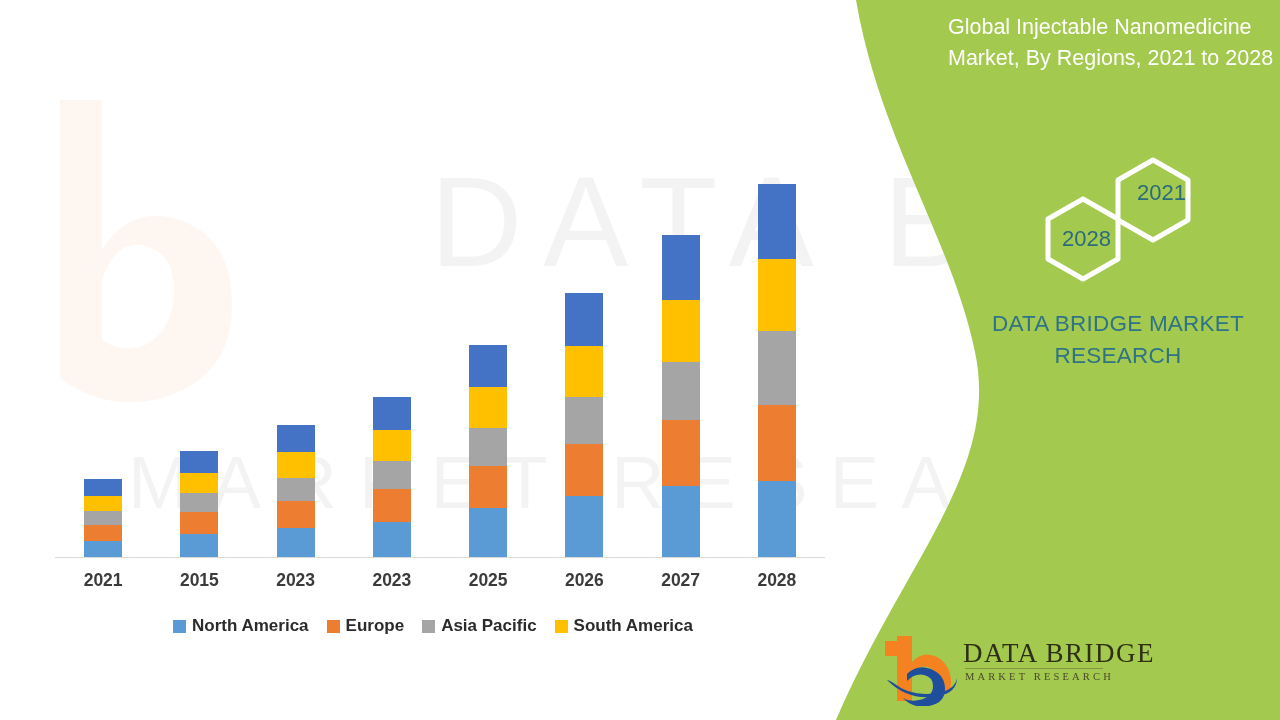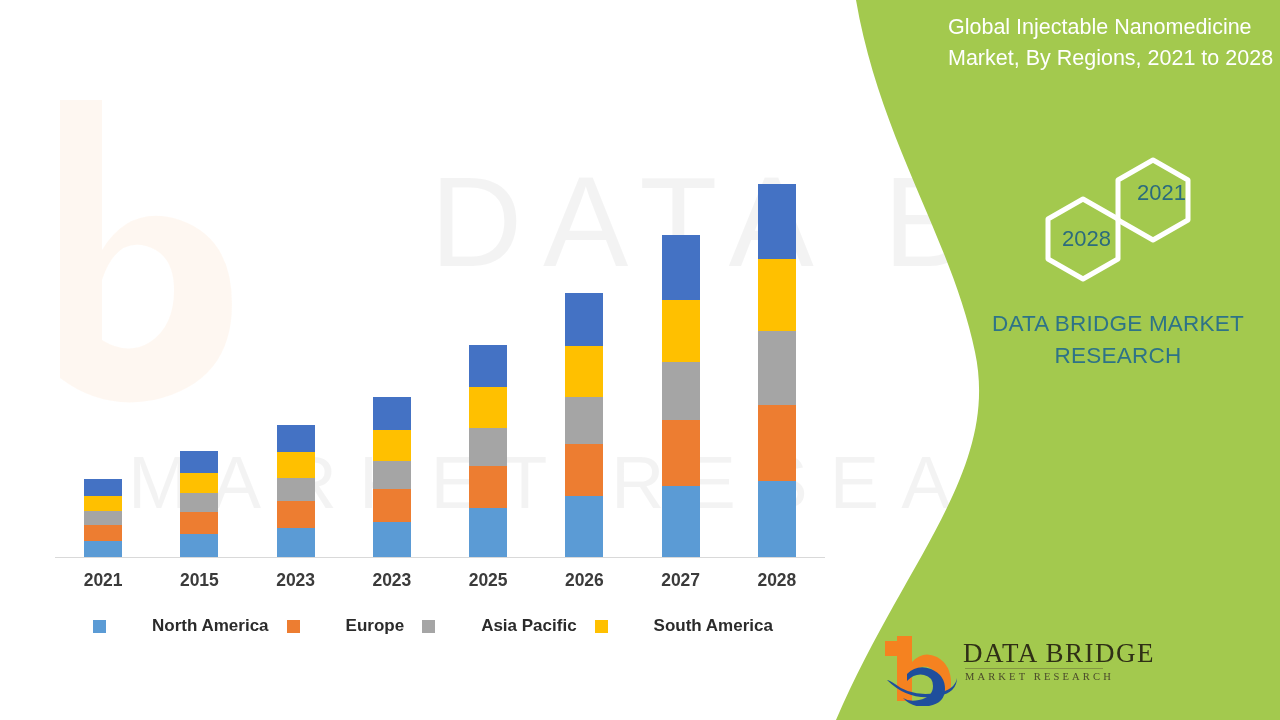--- a/index.html
+++ b/index.html
@@ -233,21 +233,20 @@
   }
   .legend-swatch {
     width: 13px;
     height: 13px;
     flex: 0 0 auto;
   }
   .legend-label {
     color: #2b2b2b;
     font-size: 17px;
     font-weight: 700;
-    margin-left: 40px;
   }
 </style>
 </head>
 <body>
 
 <div id="root">
 
   <div class="wm-layer">
     <svg class="wm-b" viewBox="0 0 215 330">
       <path d="M30 10 h42 v150 q28 -46 78 -30 q52 18 52 84 q0 78 -78 96 q-52 10 -94 -22 z

